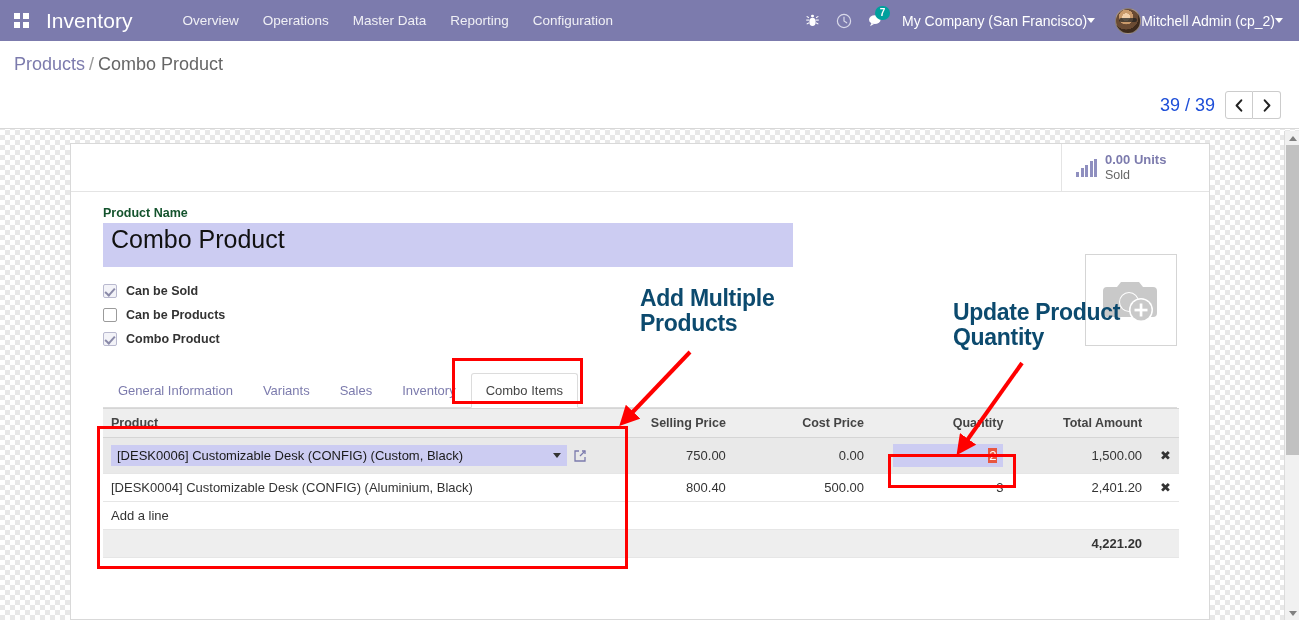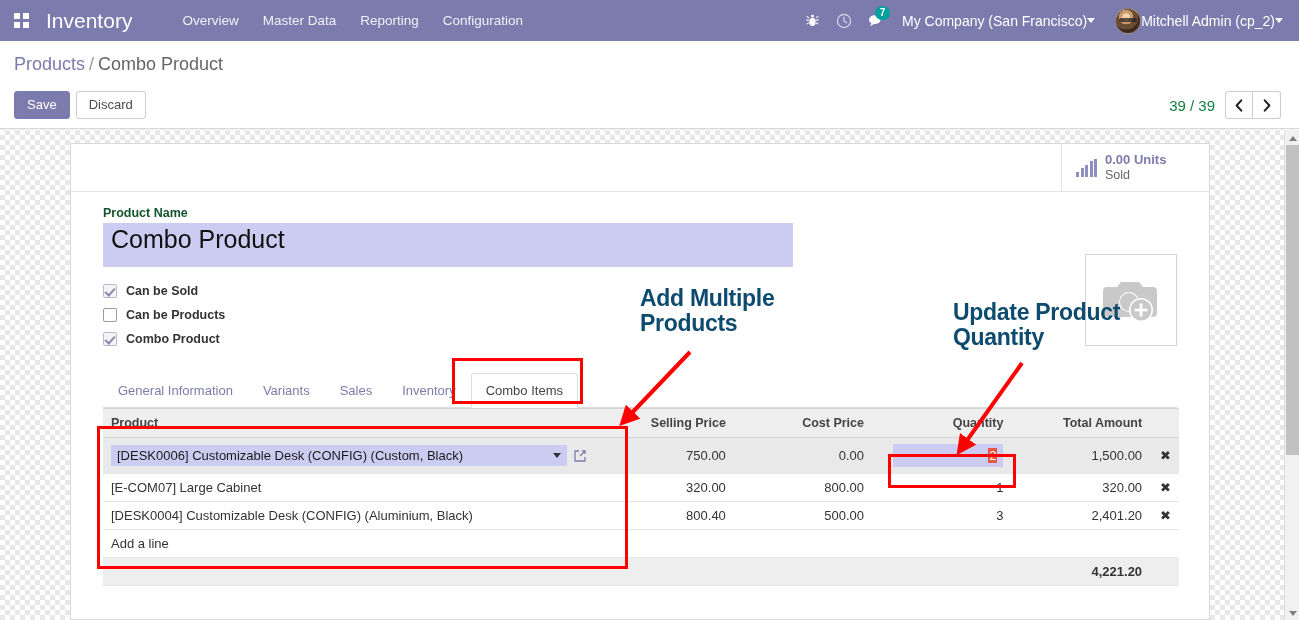--- a/index.html
+++ b/index.html
@@ -101,21 +101,21 @@
   .btn {
     font-size: 13px; padding: 5px 12px; border-radius: 3px;
     cursor: pointer; line-height: 16px; white-space: nowrap;
   }
   .btn-primary { background: #7c7bad; color: #fff; border: 1px solid #7c7bad; }
   .btn-default { background: #fff; color: #4c4c4c; border: 1px solid #ccc; }
   .pager {
     position: absolute; right: 18px; top: 50px;
     display: flex; align-items: center; gap: 10px;
   }
-  .pager-count { font-size: 15px; color: #15803d; }
+  .pager-count { font-size: 18px; color: #1d4ed8; }
   .pager-btns { display: flex; }
   .pager-btn {
     width: 28px; height: 28px; border: 1px solid #ccc; background: #fff;
     display: flex; align-items: center; justify-content: center;
     cursor: pointer; color: #222; font-size: 14px;
   }
   .pager-btn:first-child { border-radius: 3px 0 0 3px; }
   .pager-btn:last-child { border-radius: 0 3px 3px 0; border-left: none; }
 
   
@@ -276,20 +276,21 @@
     <span class="g">
         <i></i>
         <i></i>
         <i></i>
         <i></i>
       </span>
   </div>
   <div class="brand">Inventory</div>
   <nav class="nav-menu">
     <a>Overview</a>
+    <a>Operations</a>
     <a>Master Data</a>
     <a>Reporting</a>
     <a>Configuration</a>
   </nav>
   <div class="nav-right">
     <div class="sys-icon">
       <svg width="15" height="15" viewBox="0 0 16 16" fill="#fff">
         <ellipse cx="8" cy="9.5" rx="3.4" ry="4.4"></ellipse>
         <rect x="6.4" y="1.8" width="3.2" height="2.6" rx="1.3"></rect>
         <rect x="1.3" y="7" width="3.2" height="1.1"></rect>
@@ -321,24 +322,20 @@
       <span class="avatar"></span>
       <span>Mitchell Admin (cp_2)</span>
       <span class="caret-down"></span>
     </div>
   </div>
 </div>
 
 <div class="control-panel">
   <div class="breadcrumb">
     <span class="bc-link">Products</span><span class="bc-sep">/</span><span class="bc-current">Combo Product</span>
-  </div>
-  <div class="btn-row">
-    <button class="btn btn-primary">Save</button>
-    <button class="btn btn-default">Discard</button>
   </div>
   <div class="pager">
     <span class="pager-count">39 / 39</span>
     <span class="pager-btns">
       <span class="pager-btn">
         <svg width="8" height="13" viewBox="0 0 8 13" fill="none" stroke="#222" stroke-width="2" stroke-linecap="round" stroke-linejoin="round">
             <path d="M6.3 1.3 L1.6 6.5 L6.3 11.7"></path>
           </svg>
       </span>
       <span class="pager-btn">
@@ -440,28 +437,20 @@
               </td>
               <td>750.00</td>
               <td>0.00</td>
               <td class="qty-input-cell">
                 <span class="qty-input"><span class="qty-sel">2</span></span>
               </td>
               <td>1,500.00</td>
               <td><span class="del-x">✖</span></td>
             </tr>
             <tr>
-              <td class="left">[E-COM07] Large Cabinet</td>
-              <td>320.00</td>
-              <td>800.00</td>
-              <td>1</td>
-              <td>320.00</td>
-              <td><span class="del-x">✖</span></td>
-            </tr>
-            <tr>
               <td class="left">[DESK0004] Customizable Desk (CONFIG) (Aluminium, Black)</td>
               <td>800.40</td>
               <td>500.00</td>
               <td>3</td>
               <td>2,401.20</td>
               <td><span class="del-x">✖</span></td>
             </tr>
             <tr>
               <td class="left" colspan="6">Add a line</td>
             </tr>

